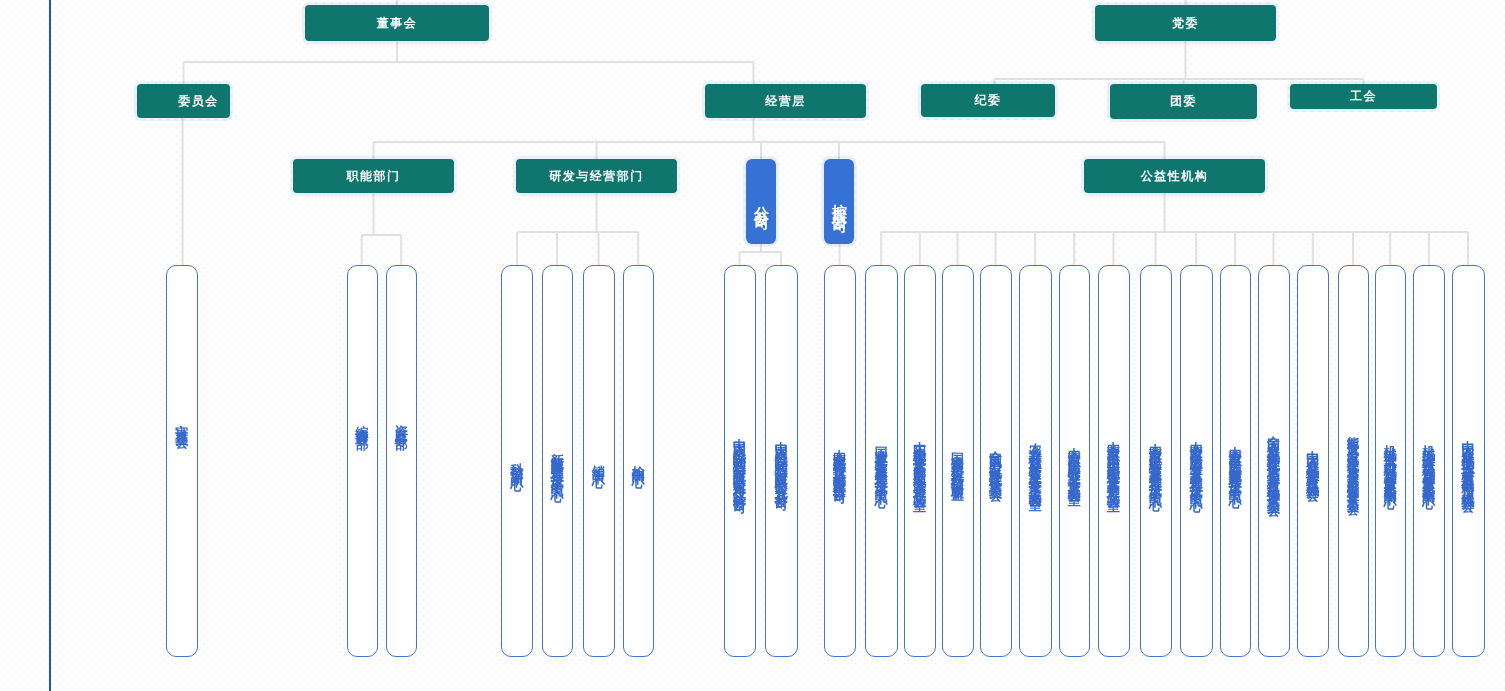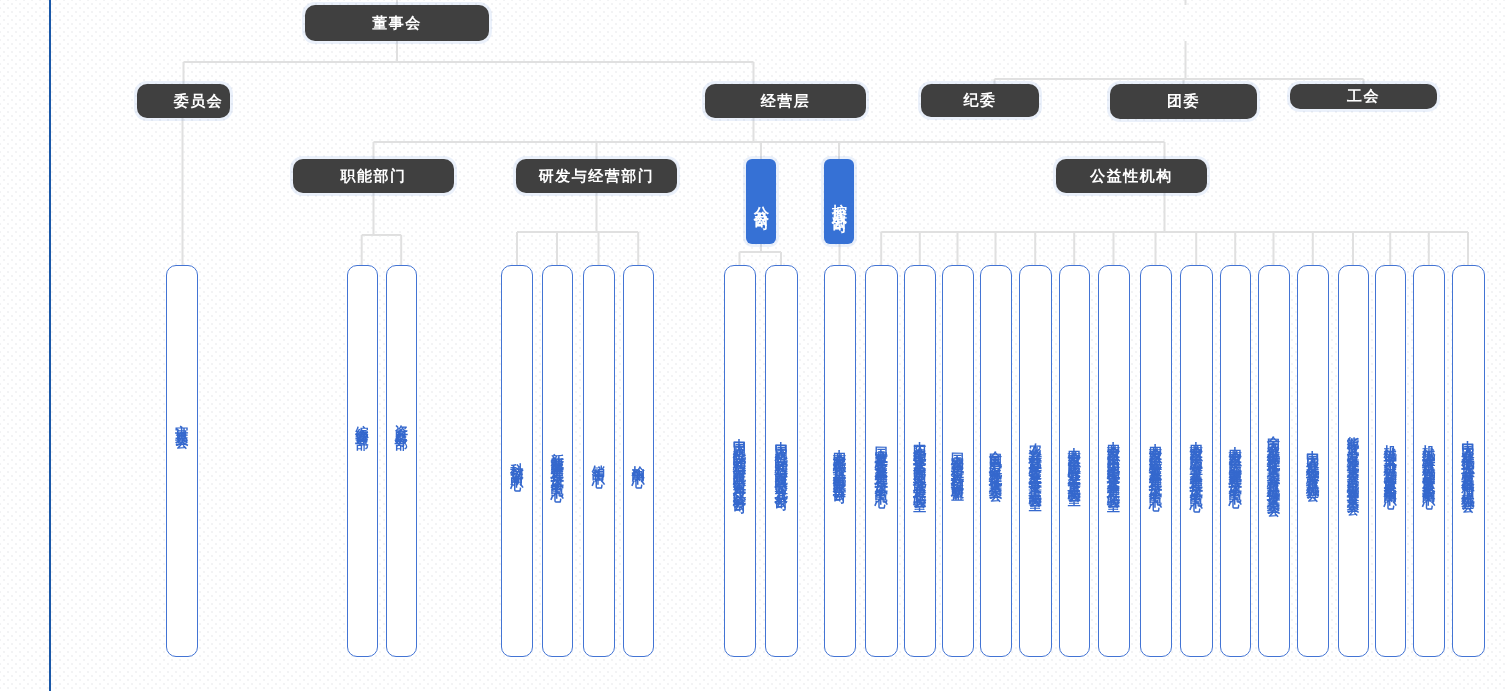--- a/index.html
+++ b/index.html
@@ -7,68 +7,71 @@
     font-family:"Liberation Sans","DejaVu Sans",sans-serif;
     background-color:#ffffff;
     background-image:
       radial-gradient(rgba(120,125,140,0.09) 1px, transparent 1.2px),
       radial-gradient(rgba(120,125,140,0.09) 1px, transparent 1.2px);
     background-size:8px 8px,8px 8px;
     background-position:0 0,4px 4px;}
   #stage{position:relative;width:1505px;height:691px;}
   #edges{position:absolute;left:0;top:0;}
   .node{position:absolute;box-sizing:border-box;display:flex;align-items:center;justify-content:center;}
-  .solid{background:#404040;color:#fff;font-weight:bold;font-size:15px;letter-spacing:1.5px;border-radius:10px;box-shadow:0 0 0 3px rgba(54,113,213,0.10);}
+  .solid{background:#0f766e;color:#fff;font-weight:bold;font-size:12px;letter-spacing:1.5px;border-radius:4px;box-shadow:0 0 0 3px rgba(54,113,213,0.10);}
   .solid-v{background:#3671d5;color:#fff;font-weight:bold;font-size:15px;border-radius:6px;
     writing-mode:vertical-lr;text-orientation:upright;letter-spacing:5px;box-shadow:0 0 0 3px rgba(54,113,213,0.10);}
   .leaf{background:#fff;border:1.8px solid #4374d4;border-radius:10px;color:#3568cd;
     font-size:13px;font-weight:bold;letter-spacing:3px;line-height:1;white-space:nowrap;
     writing-mode:vertical-lr;text-orientation:upright;}
   .leaf.tight{font-size:12px;letter-spacing:2.5px;}
   #left-line{position:absolute;left:49px;top:0;width:2.2px;height:691px;background:#1a58a8;}
 </style>
 </head>
 <body>
 
 <div id="stage">
   <svg id="edges" width="1505" height="691">
       <path d="M397 0 V5 M1185.5 0 V5 M397 41 V62 M183.5 62 H753.5 M183.5 62 V84 M753.5 62 V84 M1185.5 41 V79 M994.5 79 H1363.5 M994.5 79 V84 M1183.5 79 V84 M1363.5 79 V84 M753.5 118 V142 M373.5 142 H1164.5 M373.5 142 V159 M596.5 142 V159 M761 142 V159 M839 142 V159 M1164.5 142 V159 M182.5 118 V265 M373.5 193 V235 M361.7 235 H401.2 M361.7 235 V265 M401.2 235 V265 M596.5 193 V232 M517 232 H638.2 M517 232 V265 M557 232 V265 M598.5 232 V265 M638.2 232 V265 M761 244 V252 M739.5 252 H781 M739.5 252 V265 M781 252 V265 M839.5 244 V265 M1164.5 193 V232 M881.2 232 H1468 M881.2 232 V265 M919.8 232 V265 M957.5 232 V265 M995.5 232 V265 M1035.2 232 V265 M1074.2 232 V265 M1113.5 232 V265 M1155.5 232 V265 M1196.2 232 V265 M1235.2 232 V265 M1273.5 232 V265 M1312.8 232 V265 M1353 232 V265 M1390.2 232 V265 M1428.8 232 V265 M1468 232 V265" fill="none" stroke="#e0e0e0" stroke-width="2"></path>
     </svg>
   <div id="left-line"></div>
 <div class="node solid" style="left: 305px; top: 5px; width: 184px; height: 36px;">
       <span>董事会</span>
     </div>
+    <div class="node solid" style="left: 1095px; top: 5px; width: 181px; height: 36px;">
+      <span>党委</span>
+    </div>
     <div class="node solid" style="left: 137px; top: 84px; width: 93px; height: 34px; padding-left: 30px;">
       <span>委员会</span>
     </div>
     <div class="node solid" style="left: 673px; top: 84px; width: 161px; height: 34px; margin-left: 32px;">
       <span>经营层</span>
     </div>
-    <div class="node solid" style="left: 921px; top: 84px; width: 118px; height: 33px;">
+    <div class="node solid" style="left: 921px; top: 84px; width: 134px; height: 33px;">
       <span>纪委</span>
     </div>
     <div class="node solid" style="left: 1110px; top: 84px; width: 147px; height: 35px;">
       <span>团委</span>
     </div>
     <div class="node solid" style="left: 1290px; top: 84px; width: 147px; height: 25px;">
       <span>工会</span>
     </div>
     <div class="node solid" style="left: 293px; top: 159px; width: 161px; height: 34px;">
       <span>职能部门</span>
     </div>
     <div class="node solid" style="left: 516px; top: 159px; width: 161px; height: 34px;">
       <span>研发与经营部门</span>
     </div>
     <div class="node solid-v" style="left: 746px; top: 159px; width: 30px; height: 85px;">
       <span>分公司</span>
     </div>
     <div class="node solid-v" style="left: 824px; top: 159px; width: 30px; height: 85px;">
       <span>控股公司</span>
     </div>
-    <div class="node solid" style="left: 1056px; top: 159px; width: 151px; height: 34px;">
+    <div class="node solid" style="left: 1084px; top: 159px; width: 181px; height: 34px;">
       <span>公益性机构</span>
     </div>
     <div class="node leaf" style="left: 166px; top: 265px; width: 31.5px; height: 392px;">
       <span style="transform: translateY(-40px);">审计委员会</span>
     </div>
     <div class="node leaf" style="left: 346.5px; top: 265px; width: 31px; height: 392px;">
       <span style="transform: translateY(-40px);">综合管理部</span>
     </div>
     <div class="node leaf" style="left: 385.5px; top: 265px; width: 31.5px; height: 392px;">
       <span style="transform: translateY(-40px);">资产财务部</span>

